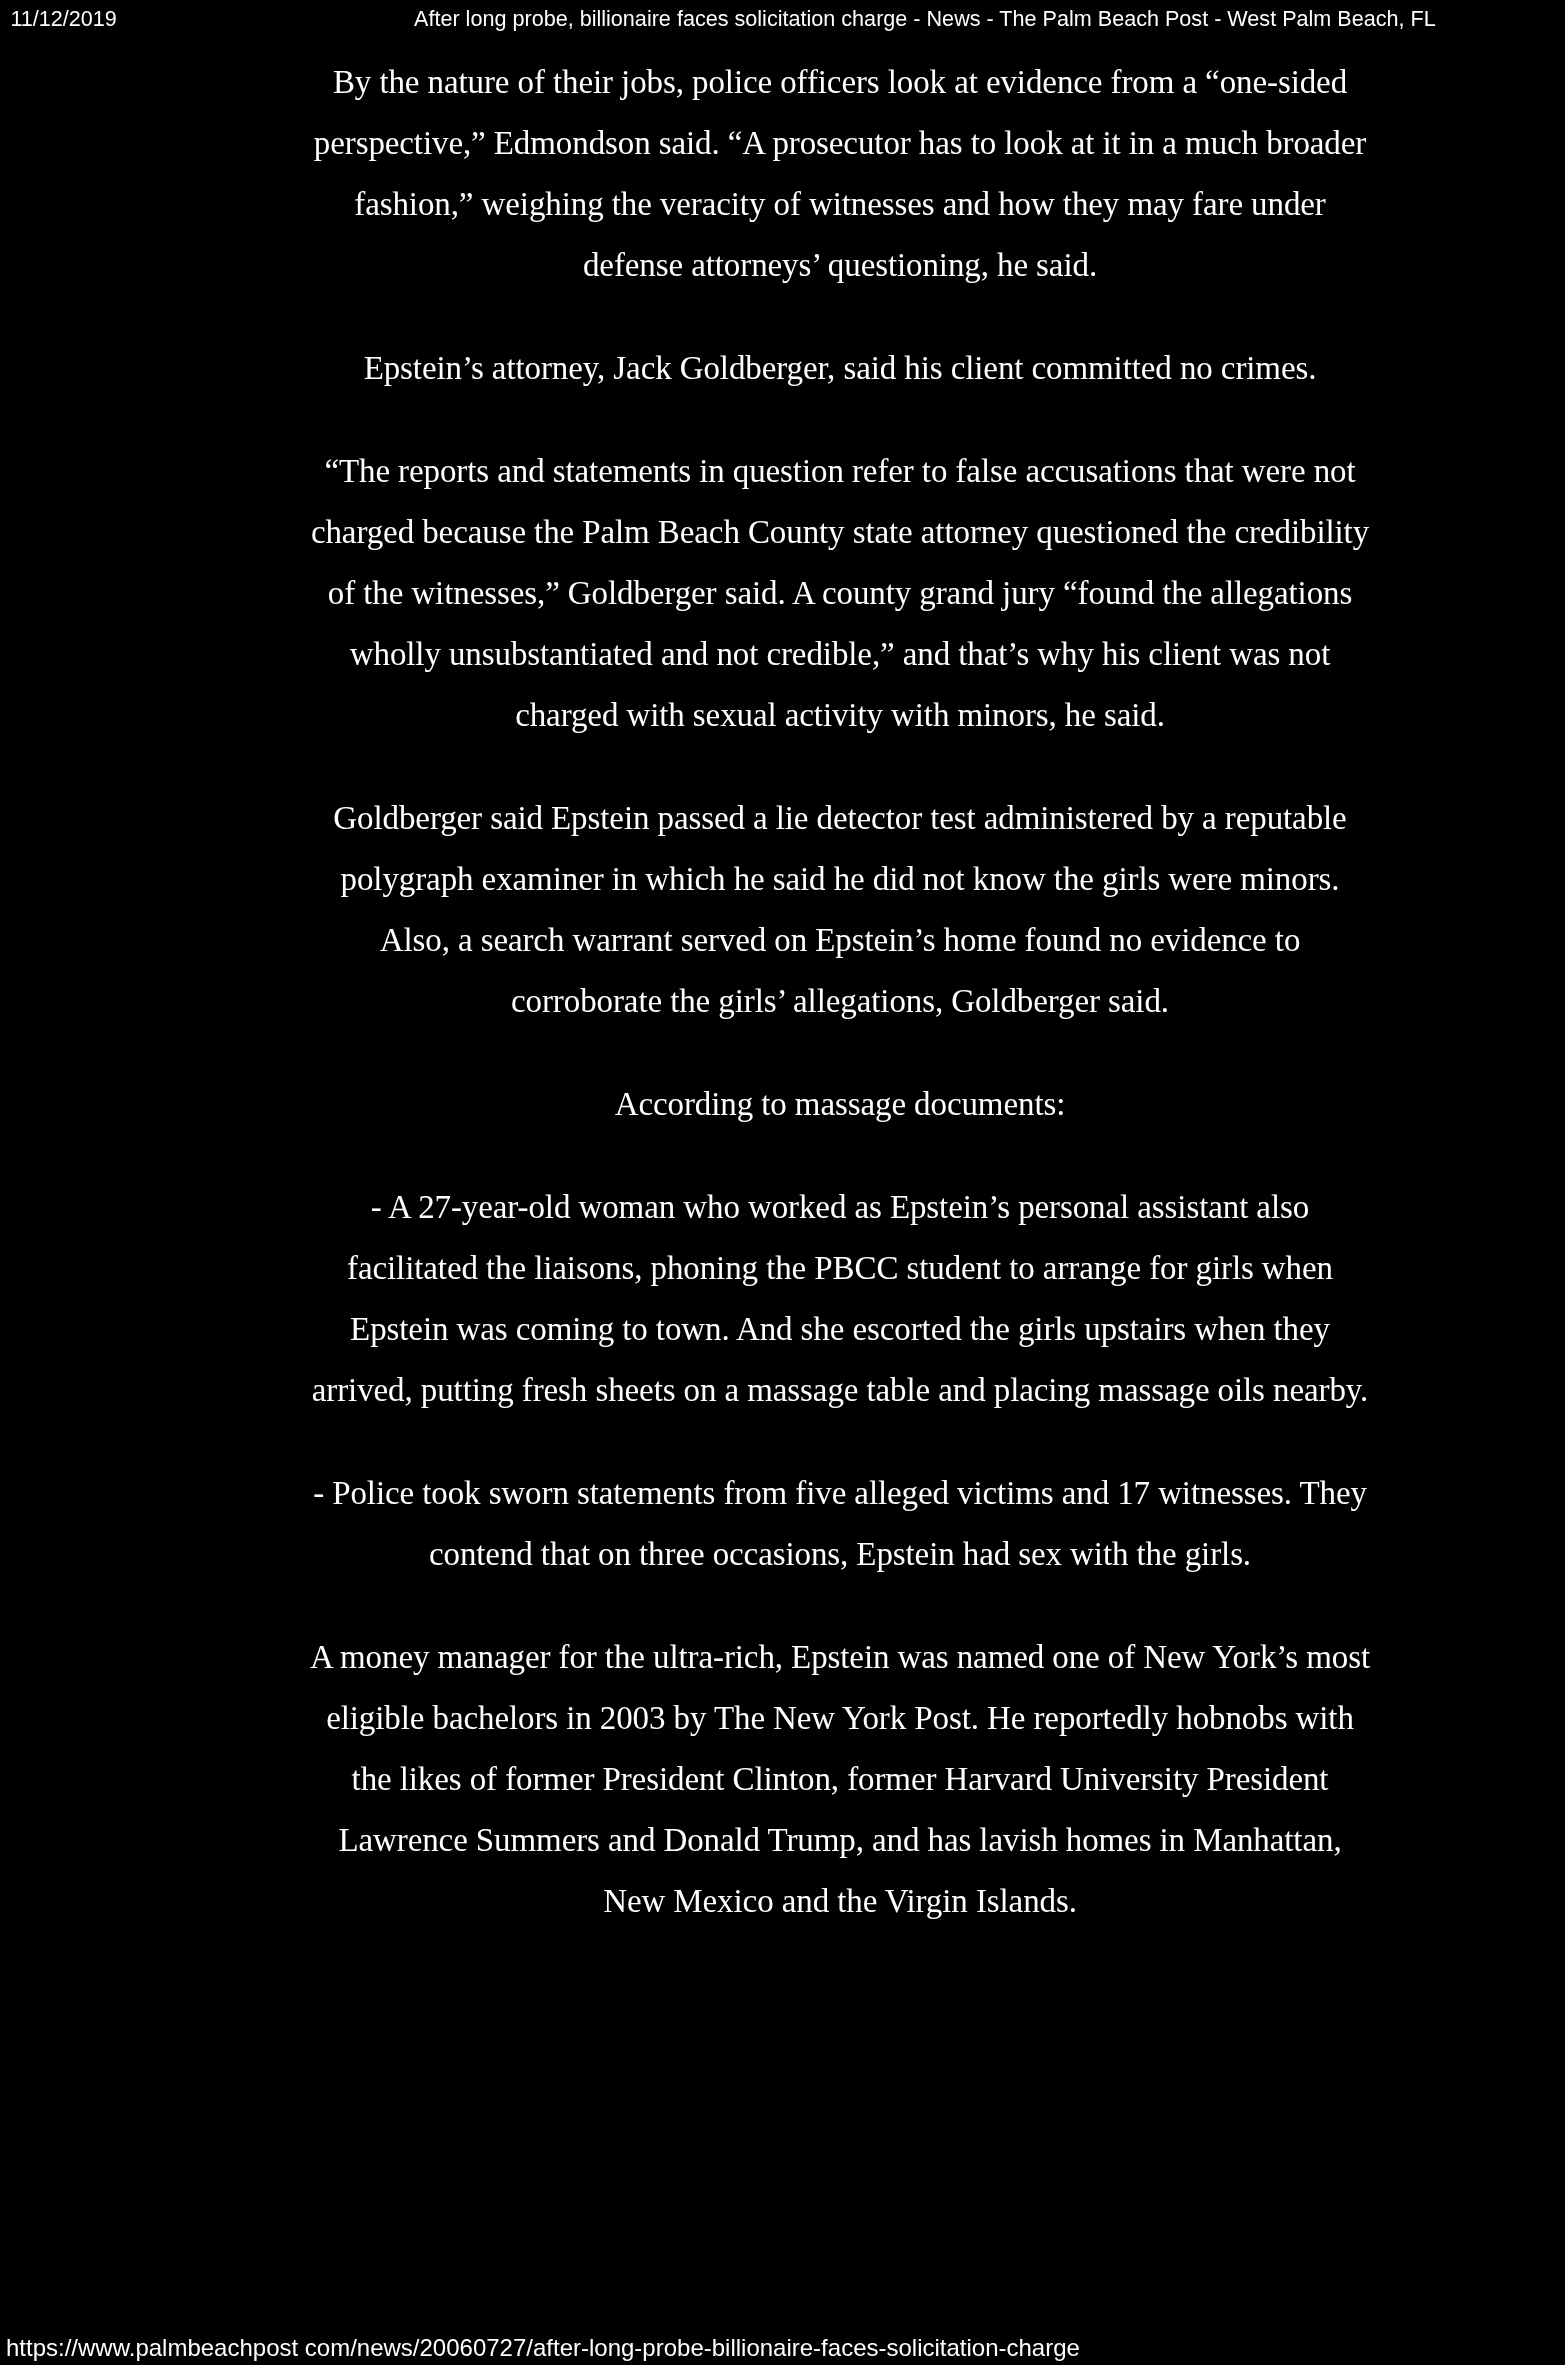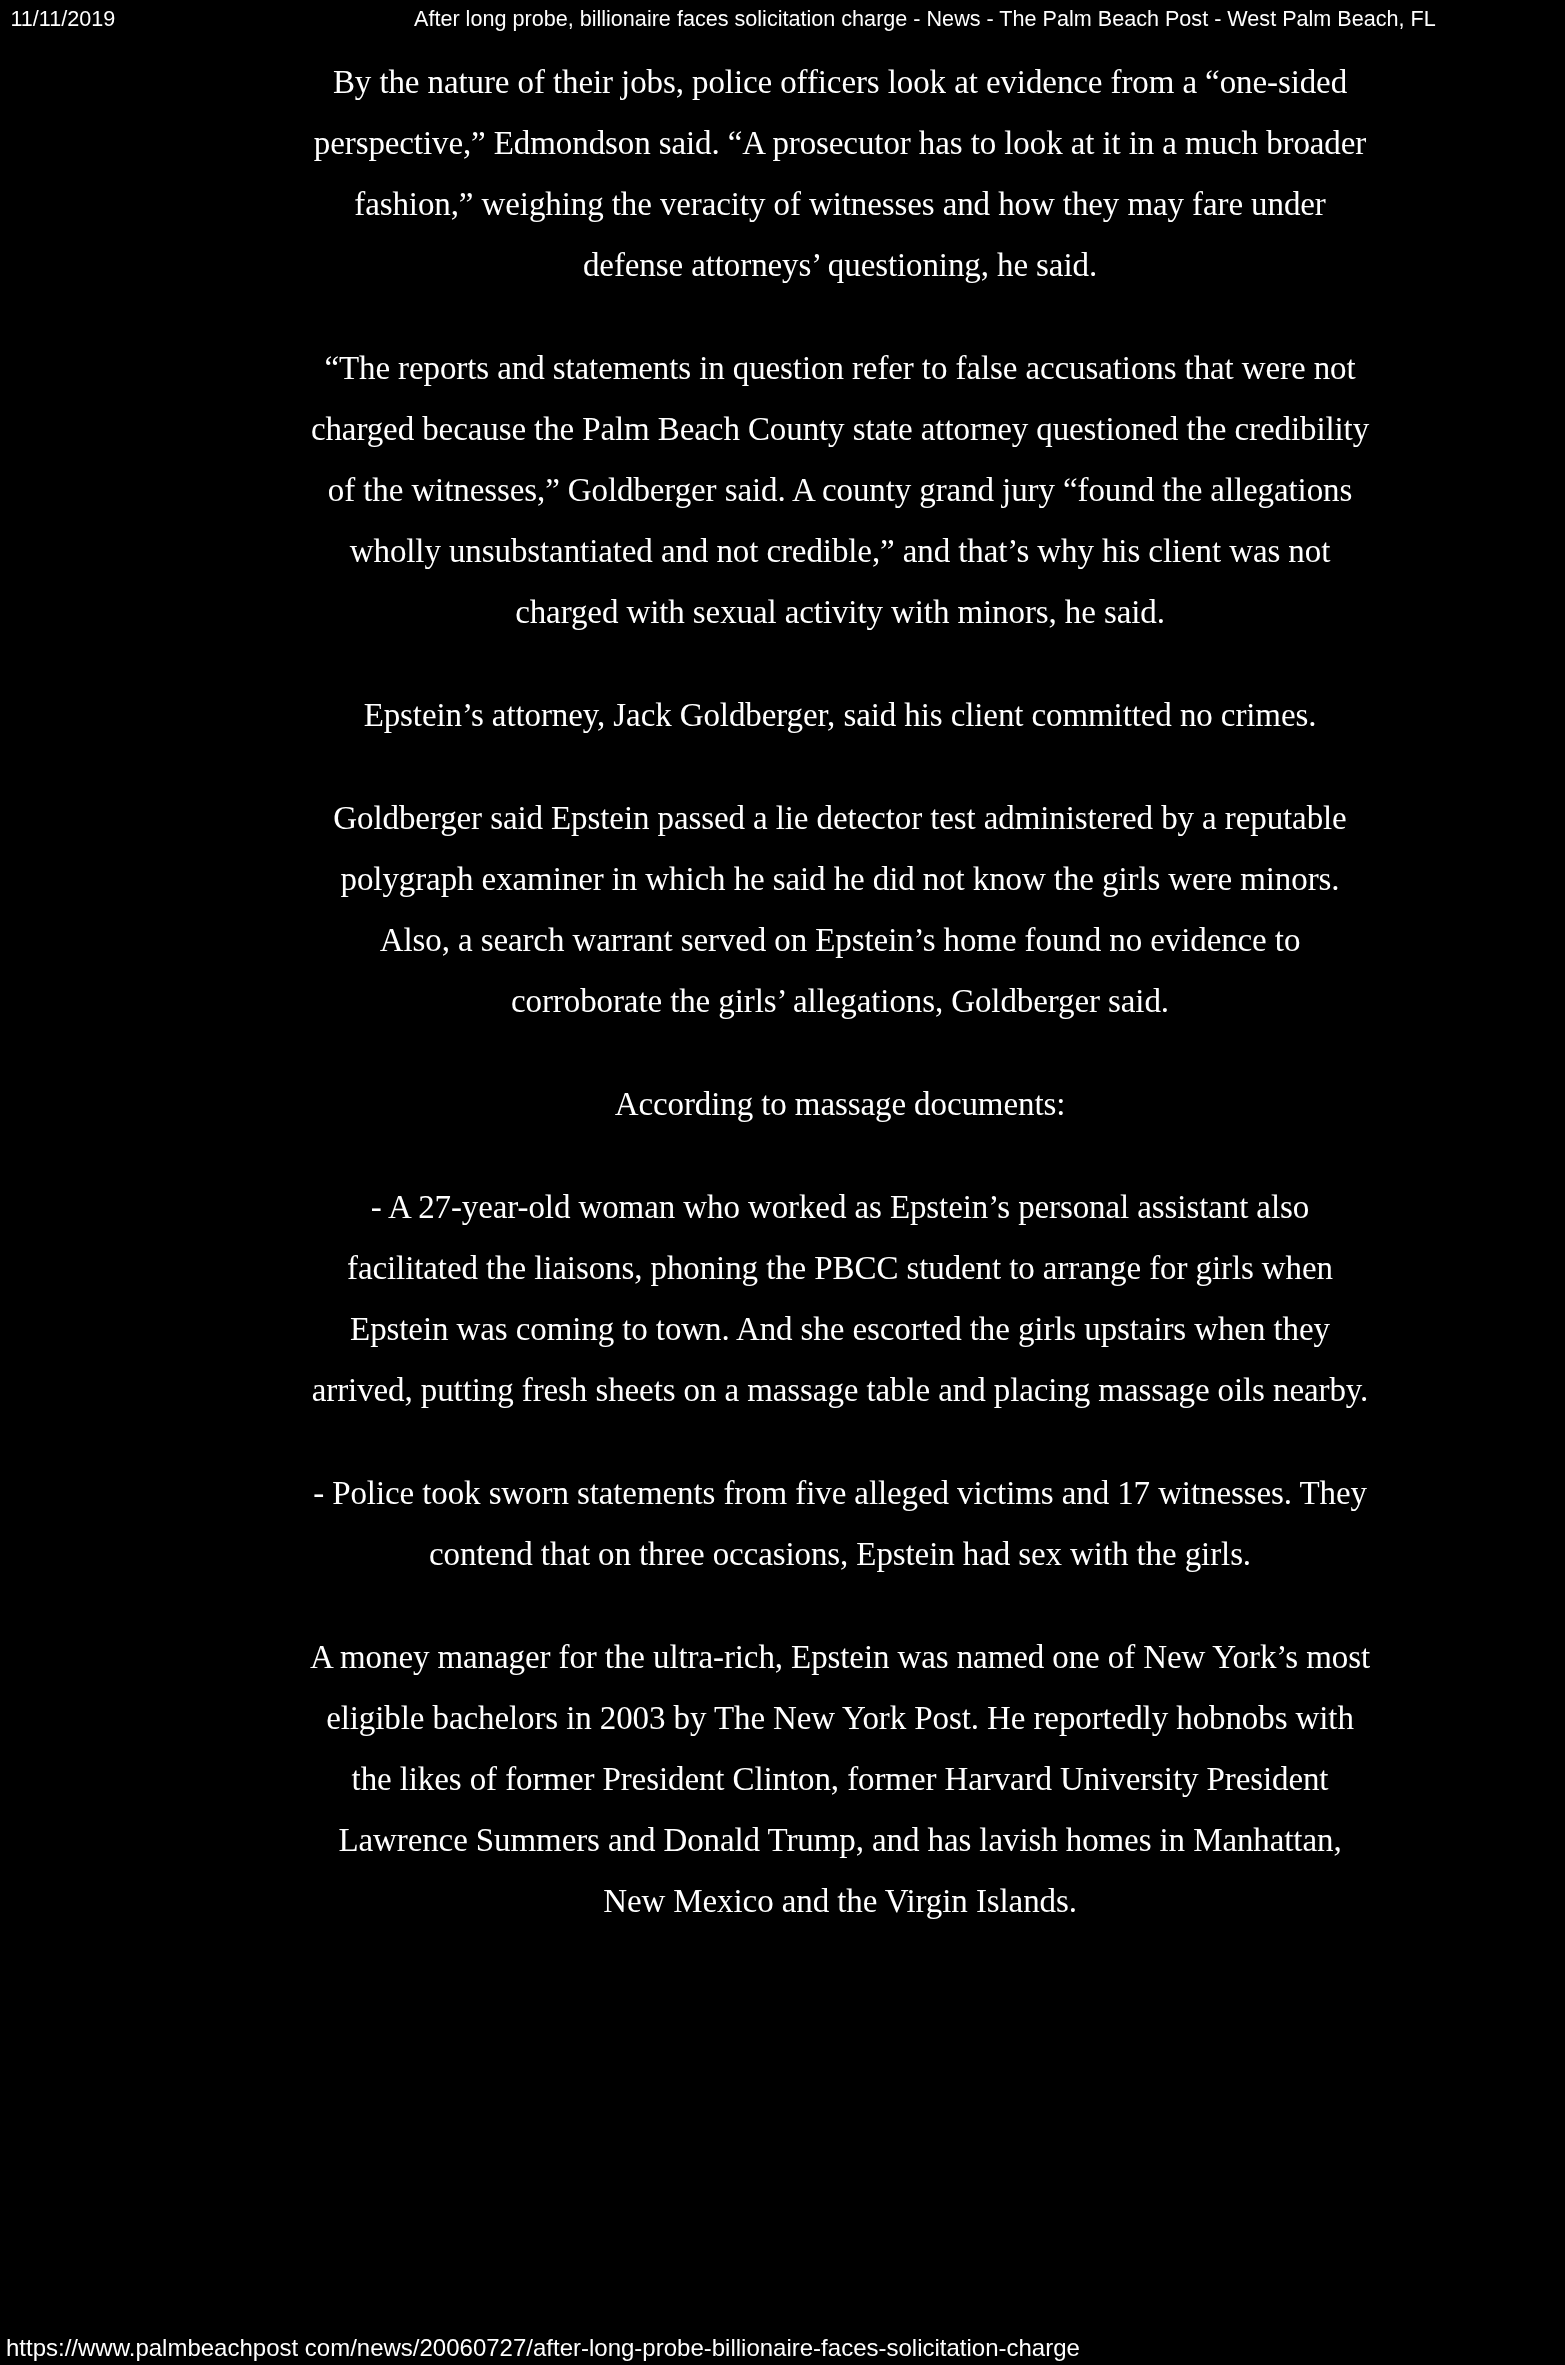--- a/index.html
+++ b/index.html
@@ -50,28 +50,28 @@
     top: 2334px;
     font-size: 24px;
     font-family: "Liberation Sans", sans-serif;
     white-space: nowrap;
   }
 </style>
 </head>
 <body>
 
 <header>
-  <span class="print-header-date">11/11/2019</span>
+  <span class="print-header-date">11/12/2019</span>
   <span class="print-header-title">After long probe, billionaire faces solicitation charge - News - The Palm Beach Post - West Palm Beach, FL</span>
 </header>
 
 <main class="article" id="article">
     <p>By the nature of their jobs, police officers look at evidence from a “one-sided<br>perspective,” Edmondson said. “A prosecutor has to look at it in a much broader<br>fashion,” weighing the veracity of witnesses and how they may fare under<br>defense attorneys’ questioning, he said.</p>
+    <p>Epstein’s attorney, Jack Goldberger, said his client committed no crimes.</p>
     <p>“The reports and statements in question refer to false accusations that were not<br>charged because the Palm Beach County state attorney questioned the credibility<br>of the witnesses,” Goldberger said. A county grand jury “found the allegations<br>wholly unsubstantiated and not credible,” and that’s why his client was not<br>charged with sexual activity with minors, he said.</p>
-    <p>Epstein’s attorney, Jack Goldberger, said his client committed no crimes.</p>
     <p>Goldberger said Epstein passed a lie detector test administered by a reputable<br>polygraph examiner in which he said he did not know the girls were minors.<br>Also, a search warrant served on Epstein’s home found no evidence to<br>corroborate the girls’ allegations, Goldberger said.</p>
     <p>According to massage documents:</p>
     <p>- A 27-year-old woman who worked as Epstein’s personal assistant also<br>facilitated the liaisons, phoning the PBCC student to arrange for girls when<br>Epstein was coming to town. And she escorted the girls upstairs when they<br>arrived, putting fresh sheets on a massage table and placing massage oils nearby.</p>
     <p>- Police took sworn statements from five alleged victims and 17 witnesses. They<br>contend that on three occasions, Epstein had sex with the girls.</p>
     <p>A money manager for the ultra-rich, Epstein was named one of New York’s most<br>eligible bachelors in 2003 by The New York Post. He reportedly hobnobs with<br>the likes of former President Clinton, former Harvard University President<br>Lawrence Summers and Donald Trump, and has lavish homes in Manhattan,<br>New Mexico and the Virgin Islands.</p>
   </main>
 
 <footer>
   <span class="print-footer-url">https://www.palmbeachpost com/news/20060727/after-long-probe-billionaire-faces-solicitation-charge</span>
 </footer>

